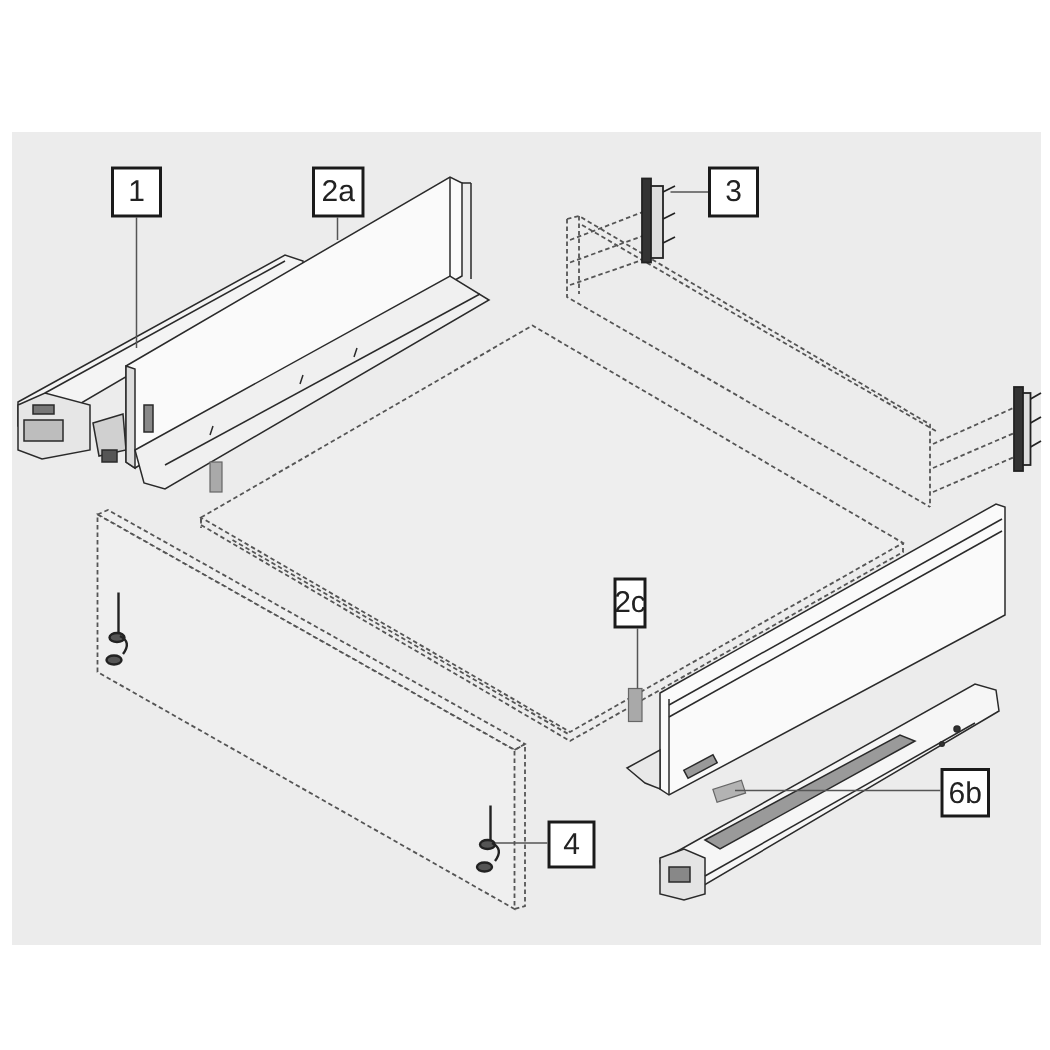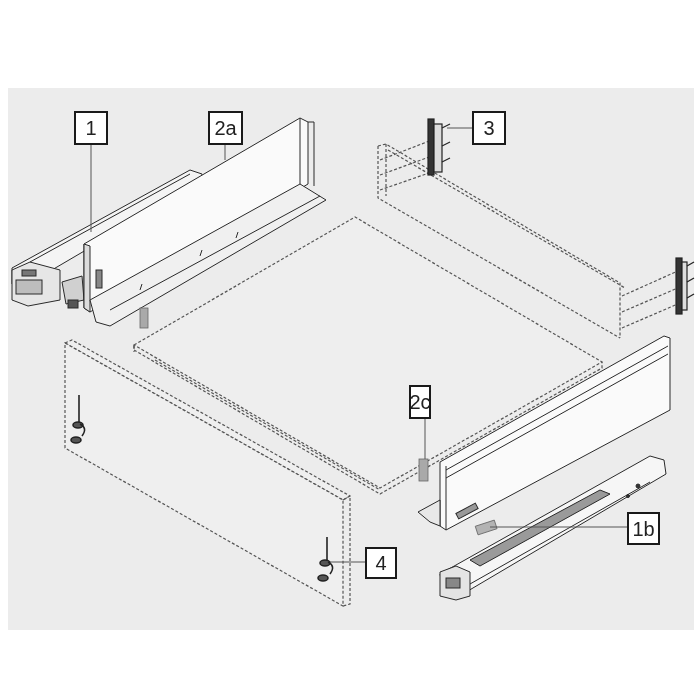--- a/index.html
+++ b/index.html
@@ -129,21 +129,21 @@
   </g>
 </svg>
 
 <div class="callout" style="left:74px;top:111px;width:34px;height:34px;">
   <span>1</span>
 </div>
 <div class="callout" style="left:208px;top:111px;width:35px;height:34px;">
   <span>2a</span>
 </div>
 <div class="callout" style="left:627px;top:512px;width:33px;height:33px;">
-  <span>1b</span>
+  <span>6b</span>
 </div>
 <div class="callout" style="left:409px;top:385px;width:22px;height:34px;">
   <span>2c</span>
 </div>
 <div class="callout" style="left:472px;top:111px;width:34px;height:34px;">
   <span>3</span>
 </div>
 <div class="callout" style="left:365px;top:547px;width:32px;height:32px;">
   <span>4</span>
 </div>

